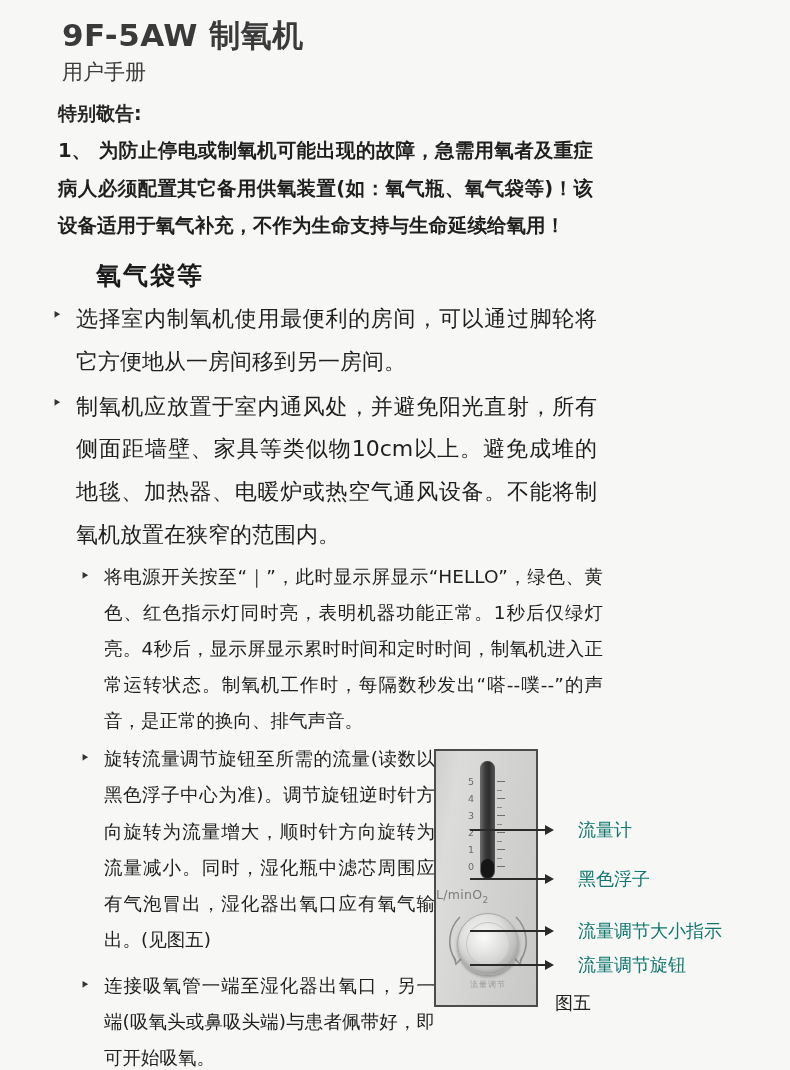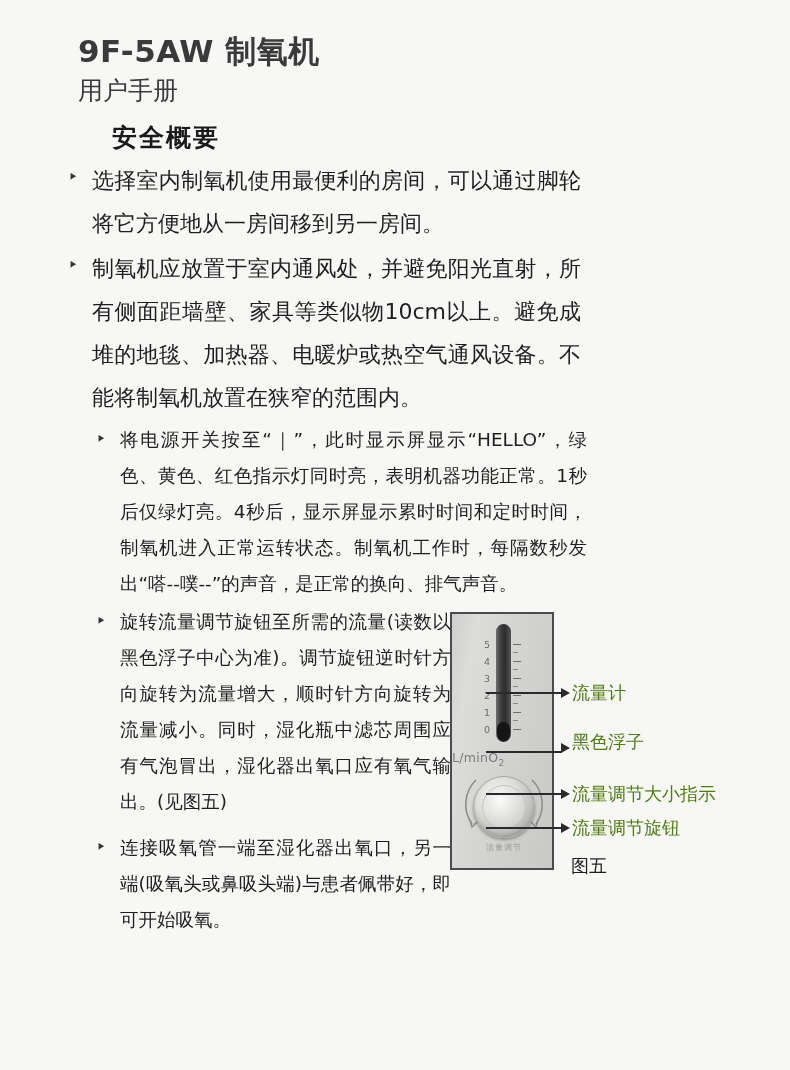--- a/index.html
+++ b/index.html
@@ -12,38 +12,38 @@
     background: #f7f7f5;
     font-family: "DejaVu Sans", "Liberation Sans", sans-serif;
     color: #2b2b2b;
     overflow: hidden;
     position: relative;
   }
   .page {
     position: relative;
     width: 633px;
     height: 1070px;
-    padding: 16px;
+    padding: 0;
     box-sizing: border-box;
   }
 
   
   .header {
     padding: 16px 0 0 62px;
   }
   .doc-title {
     font-size: 31px;
     font-weight: 600;
     letter-spacing: 0.5px;
     color: #3a3a3a;
     line-height: 1.25;
     margin: 0;
   }
   .doc-subtitle {
-    font-size: 25px;
+    font-size: 21px;
     font-weight: 500;
     color: #3c3c3c;
     line-height: 1.3;
     margin: 4px 0 0 0;
   }
 
   
   .notice {
     padding: 12px 40px 0 58px;
   }
@@ -262,42 +262,46 @@
   .callout-arrow {
     width: 0; height: 0;
     border-top: 5px solid transparent;
     border-bottom: 5px solid transparent;
     border-left: 9px solid #2a2a2a;
     flex: 0 0 auto;
     margin-left: -1px;
   }
   .callout-text {
     font-size: 18px;
-    color: #4d7c0f;
-    margin-left: 2px;
+    color: #0f766e;
+    margin-left: 24px;
     line-height: 1.2;
   }
   .fig-caption {
     position: absolute;
     font-size: 18px;
     color: #1f1f1f;
   }
 </style>
 </head>
 <body>
 
 <div class="page">
 
   <div class="header">
     <div class="doc-title">9F-5AW 制氧机</div>
     <div class="doc-subtitle">用户手册</div>
   </div>
 
-
-  <div class="section-heading">安全概要</div>
+  <div class="notice">
+    <div class="notice-label">特别敬告:</div>
+    <div class="notice-body">1、 为防止停电或制氧机可能出现的故障，急需用氧者及重症病人必须配置其它备用供氧装置(如：氧气瓶、氧气袋等)！该设备适用于氧气补充，不作为生命支持与生命延续给氧用！</div>
+  </div>
+
+  <div class="section-heading">氧气袋等</div>
 
   <div class="bullets">
 
     <div class="bullet-row">
       <div class="bullet-mark">‣</div>
       <div class="bullet-text">选择室内制氧机使用最便利的房间，可以通过脚轮将它方便地从一房间移到另一房间。</div>
     </div>
 
 
     <div class="bullet-row">
@@ -387,21 +391,21 @@
         <div class="knob-caption">流量调节</div>
       </div>
     </div>
 
     <div class="callout" style="left:470px; top:78px;">
       <div class="callout-line" style="width:76px;"></div>
       <div class="callout-arrow"></div>
       <div class="callout-text">流量计</div>
     </div>
 
-    <div class="callout" style="left:470px; top:127px;align-items:flex-end;">
+    <div class="callout" style="left:470px; top:127px;">
       <div class="callout-line" style="width:76px;"></div>
       <div class="callout-arrow"></div>
       <div class="callout-text">黑色浮子</div>
     </div>
 
     <div class="callout" style="left:470px; top:213px;">
       <div class="callout-line" style="width:76px;"></div>
       <div class="callout-arrow"></div>
       <div class="callout-text">流量调节旋钮</div>
     </div>

